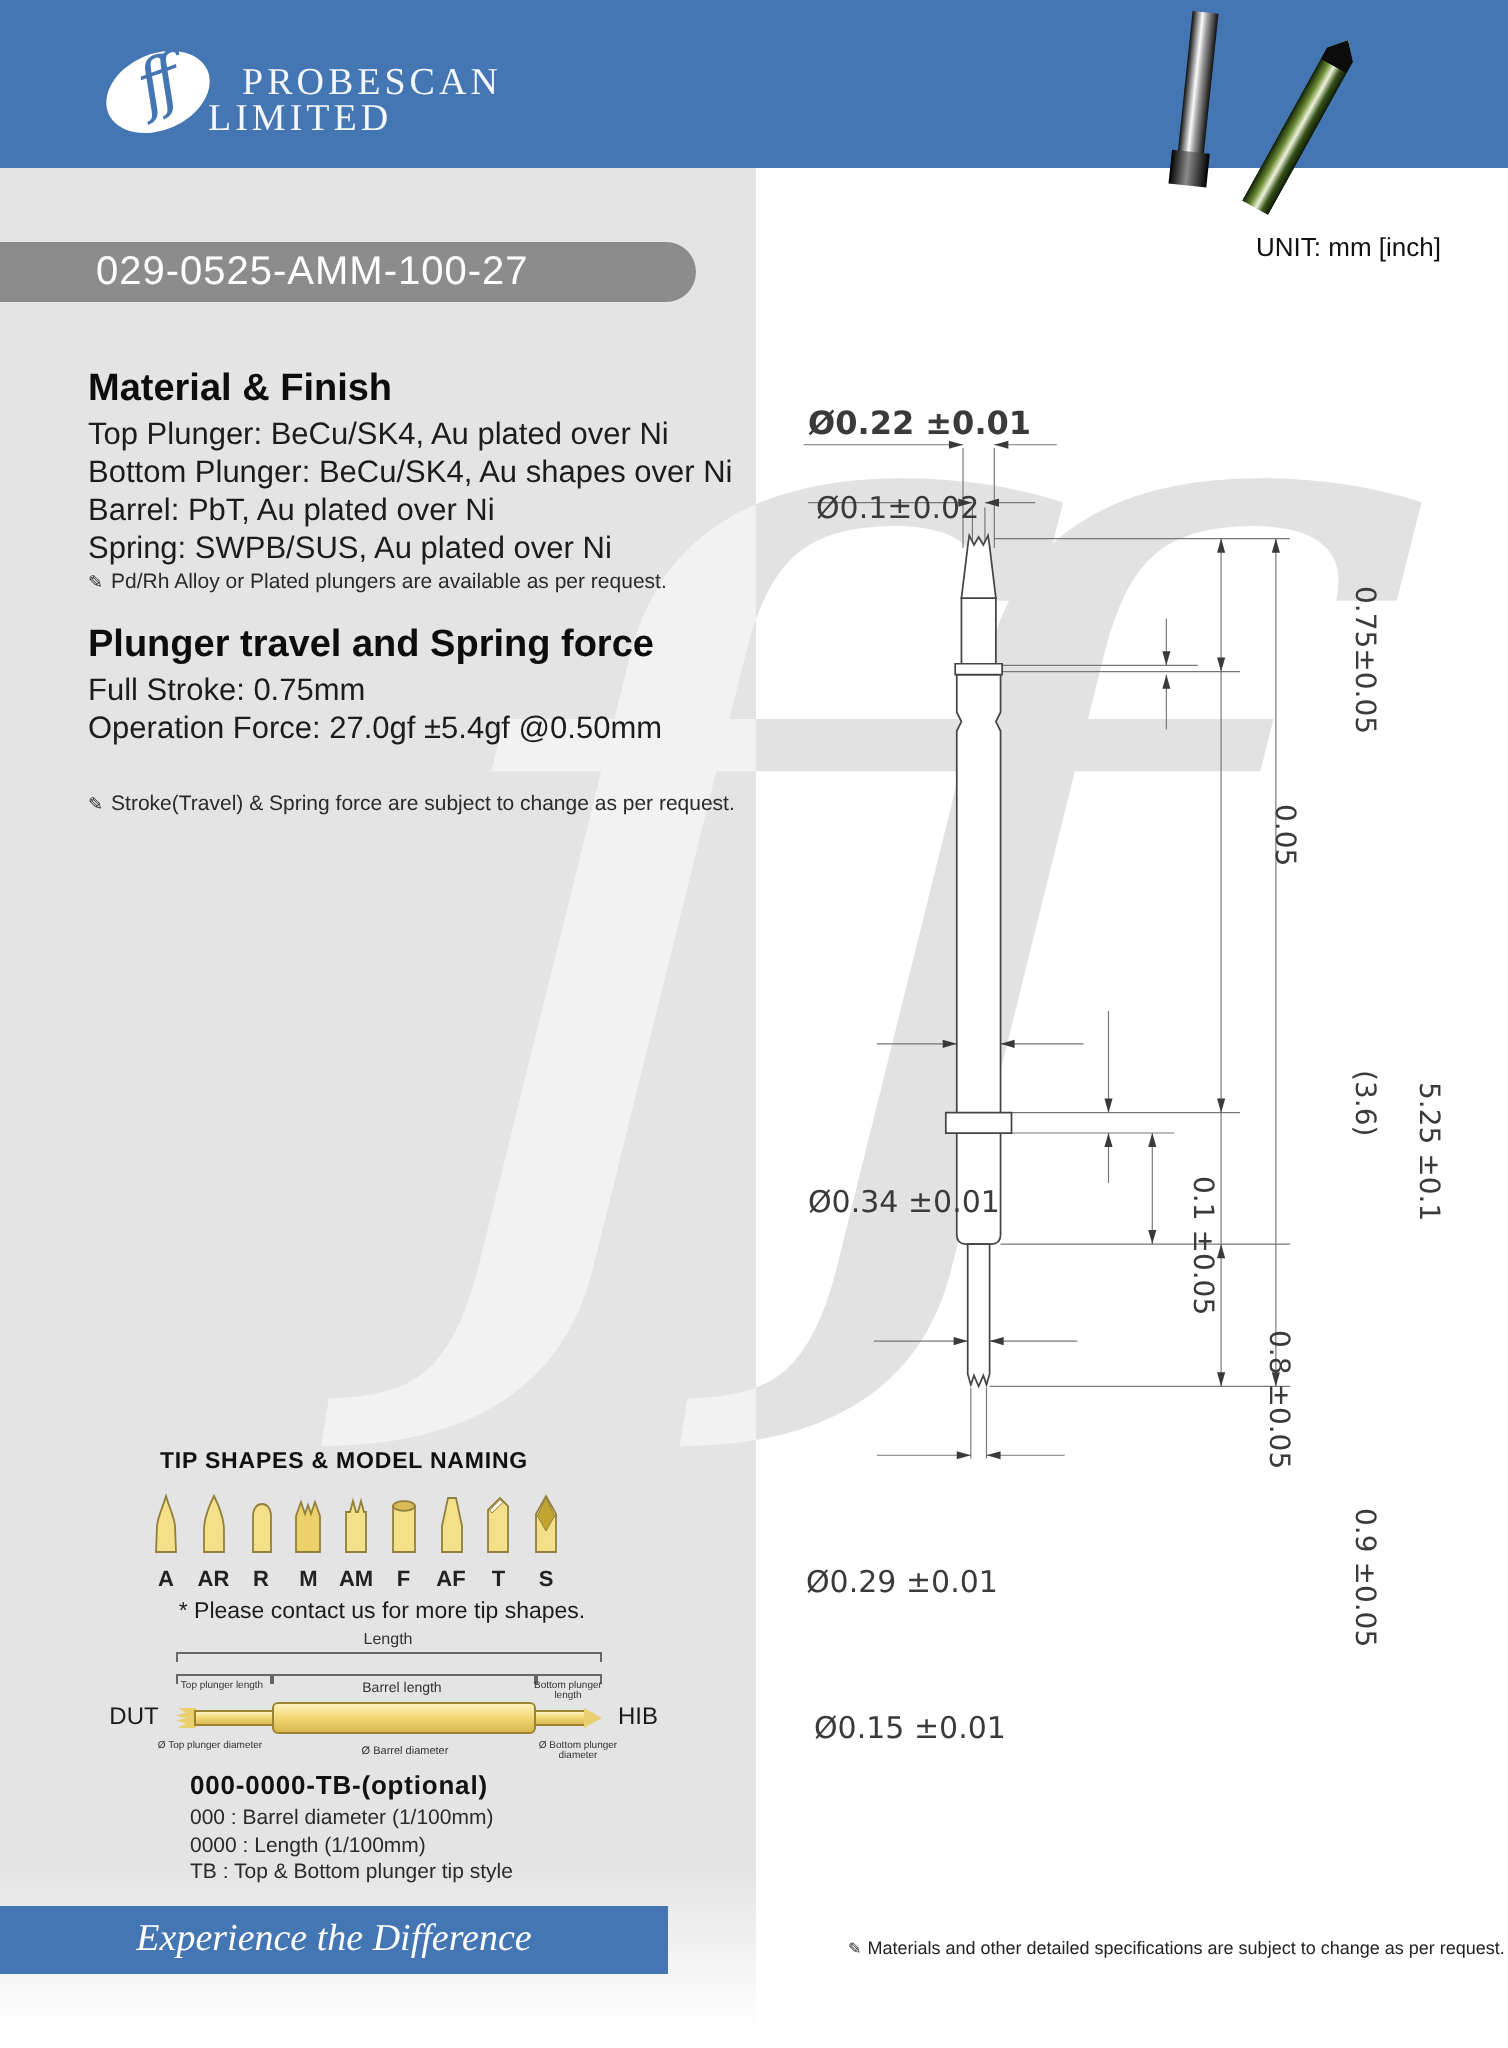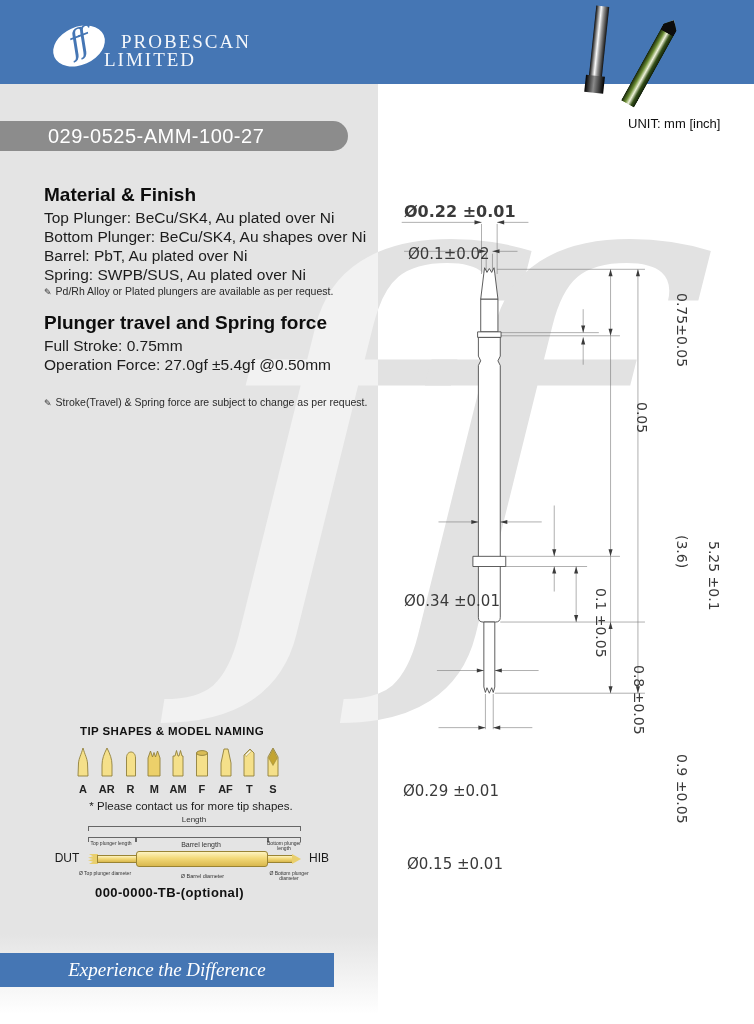--- a/index.html
+++ b/index.html
@@ -273,16 +273,24 @@
   <div class="gold" style="position:absolute;left:136px;top:851px;width:132px;height:16px;border-radius:3px;"></div>
   <div class="gold" style="position:absolute;left:267px;top:855px;width:26px;height:8px;"></div>
   <div class="nm-tri" style="left:292px;top:854px;"></div>
   <div class="nm-lbl" style="left:305px;top:851px;width:28px;font-size:12px;color:#1a1a1a;">HIB</div>
 
   <div class="nm-lbl" style="left:76px;top:871px;width:58px;font-size:5px;line-height:5px;">Ø Top plunger diameter</div>
   <div class="nm-lbl" style="left:160px;top:873px;width:85px;font-size:5.5px;">Ø Barrel diameter</div>
   <div class="nm-lbl" style="left:262px;top:871px;width:54px;font-size:5px;line-height:5px;">Ø Bottom plunger diameter</div>
 
   <div class="model-code">000-0000-TB-(optional)</div>
+  <div class="legend">
+    <div>000 : Barrel diameter (1/100mm)</div>
+    <div>0000 : Length (1/100mm)</div>
+    <div>TB : Top &amp; Bottom plunger tip style</div>
+  </div>
 
   <div class="footer-bar">Experience the Difference</div>
+  <div class="footer-note">
+    <span class="pencil">✎</span><span>Materials and other detailed specifications are subject to change as per request.</span>
+  </div>
 
 </div>
 
 </body></html>

